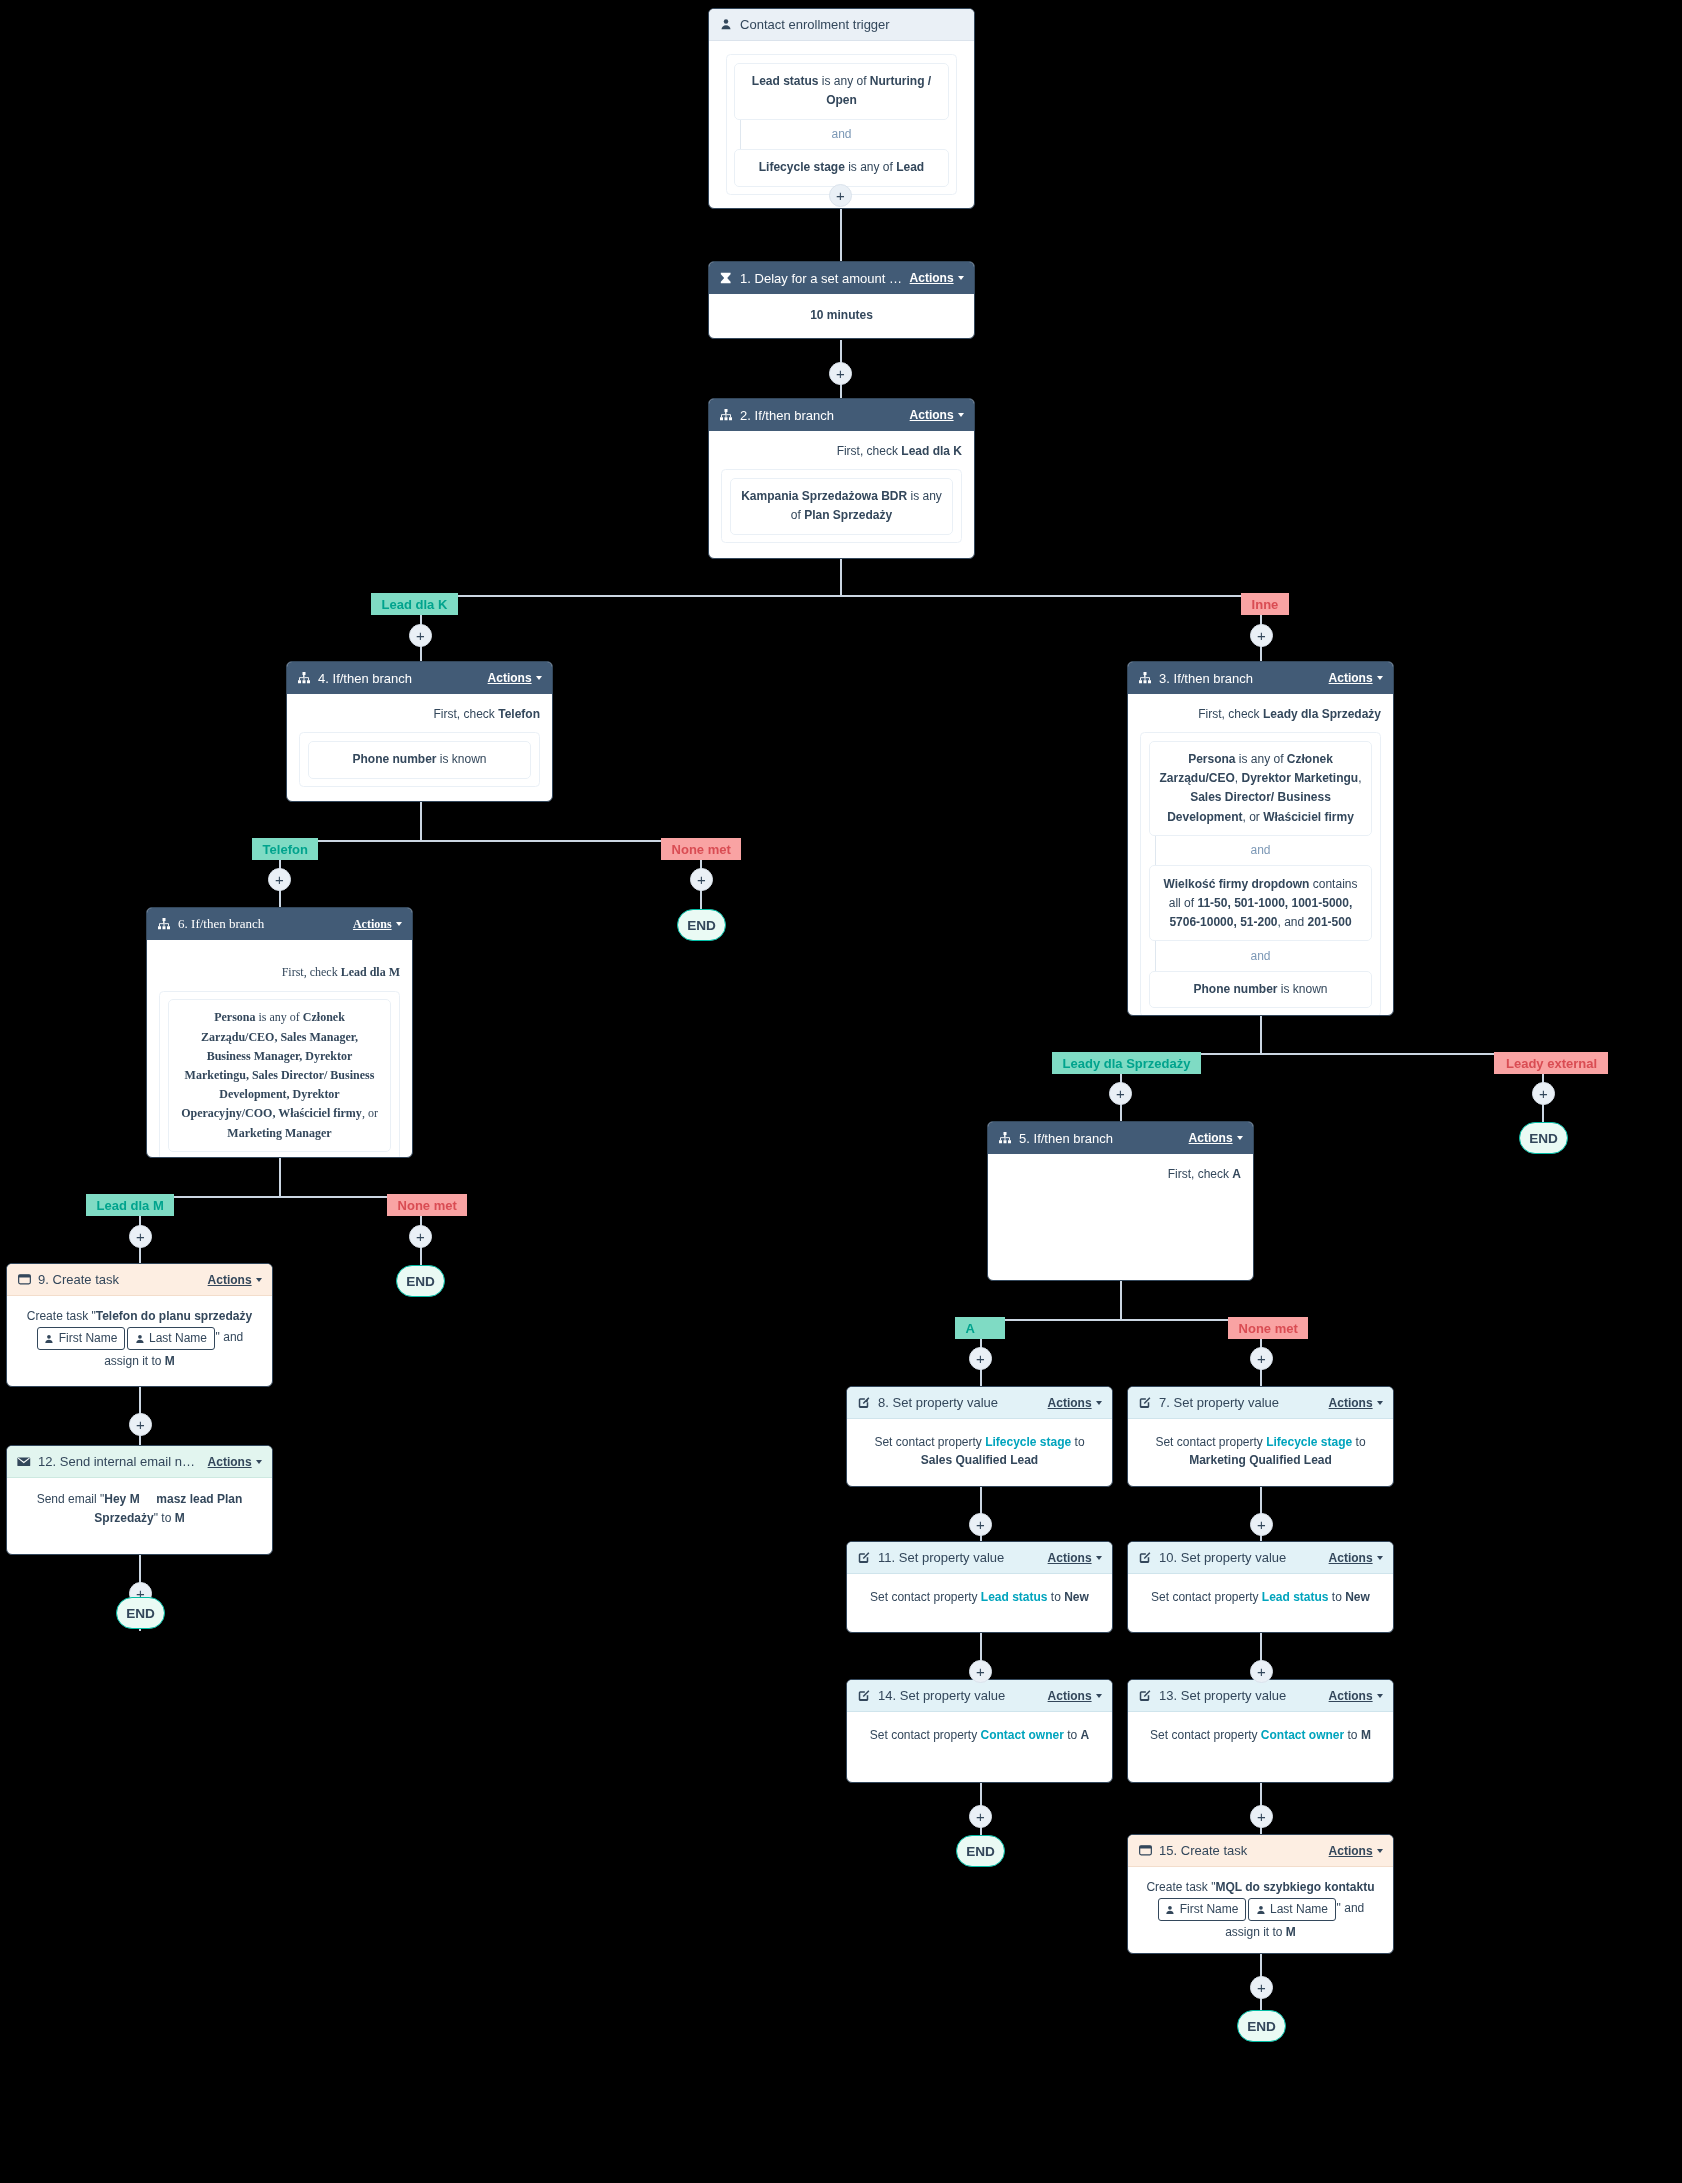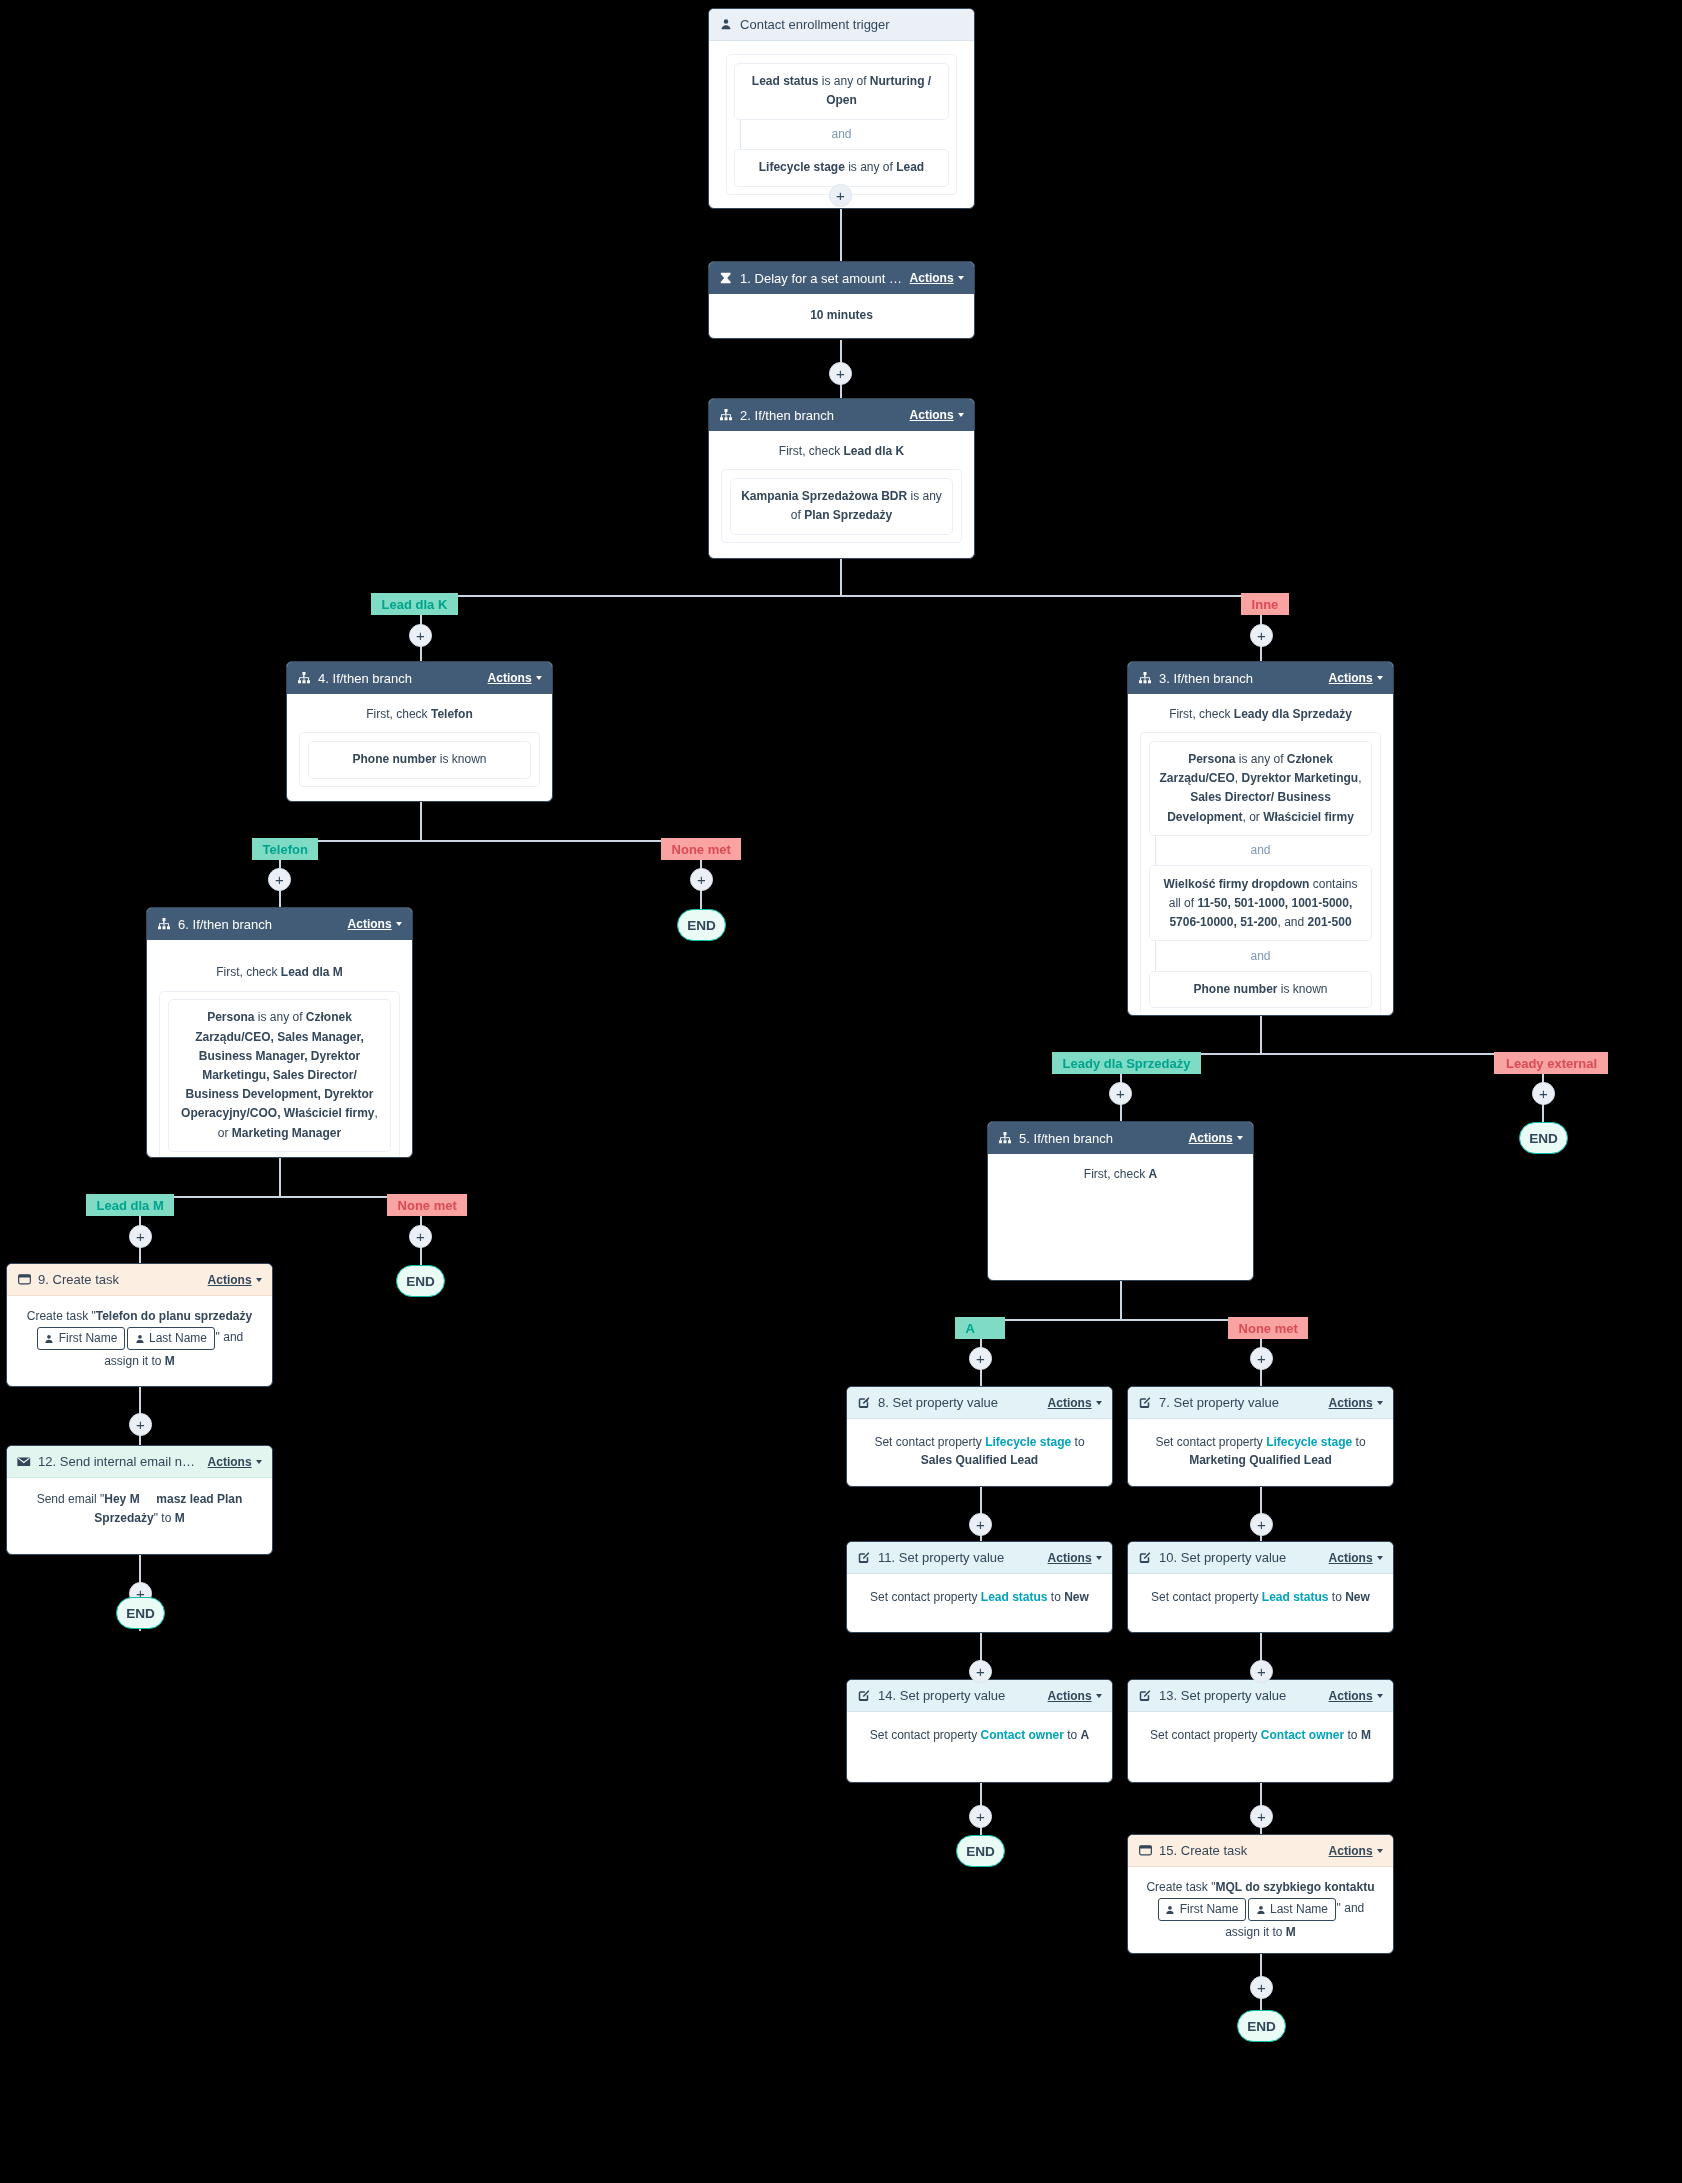--- a/index.html
+++ b/index.html
@@ -121,21 +121,21 @@
     font-size: 12px;
     color: #33475b;
     text-align: center;
     line-height: 1.55;
   }
   .node-body b { font-weight: bold; }
   .teal { color: #00a4bd; font-weight: bold; }
 
   
   .first-check {
-    text-align: center;
+    text-align: right;
     font-size: 12px;
     color: #33475b;
     margin-bottom: 9px;
     white-space: nowrap;
     overflow: hidden;
   }
   .cond-group {
     border: 0.8px solid #eaf0f6;
     border-radius: 4.5px;
     padding: 7.6px;
@@ -360,21 +360,21 @@
   <div class="plus" style="left:268px;top:868px;">
       <span>+</span>
     </div>
   <div class="plus" style="left:690px;top:868px;">
       <span>+</span>
     </div>
   <div class="end-pill" style="left:677px;top:909px;">
       <span>END</span>
     </div>
 
-  <div class="node" style="left:146px;top:907px;width:267px;height:251px;">
+  <div class="node" style="left:146px;top:907px;width:267px;height:251px;font-family:Liberation Serif, serif;">
     <div class="node-header hdr-dark">
       <span class="hdr-icon">
         <svg width="12" height="12" viewBox="0 0 16 16">
             <rect x="6" y="0" width="4" height="4" fill="#fff"></rect>
             <rect x="0" y="11" width="4" height="4" fill="#fff"></rect>
             <rect x="6" y="11" width="4" height="4" fill="#fff"></rect>
             <rect x="12" y="11" width="4" height="4" fill="#fff"></rect>
             <path d="M7.5 4v3.5H2V11M8 4v7M8.5 7.5H14V11" stroke="#fff" stroke-width="1.2" fill="none"></path>
           </svg>
       </span>

